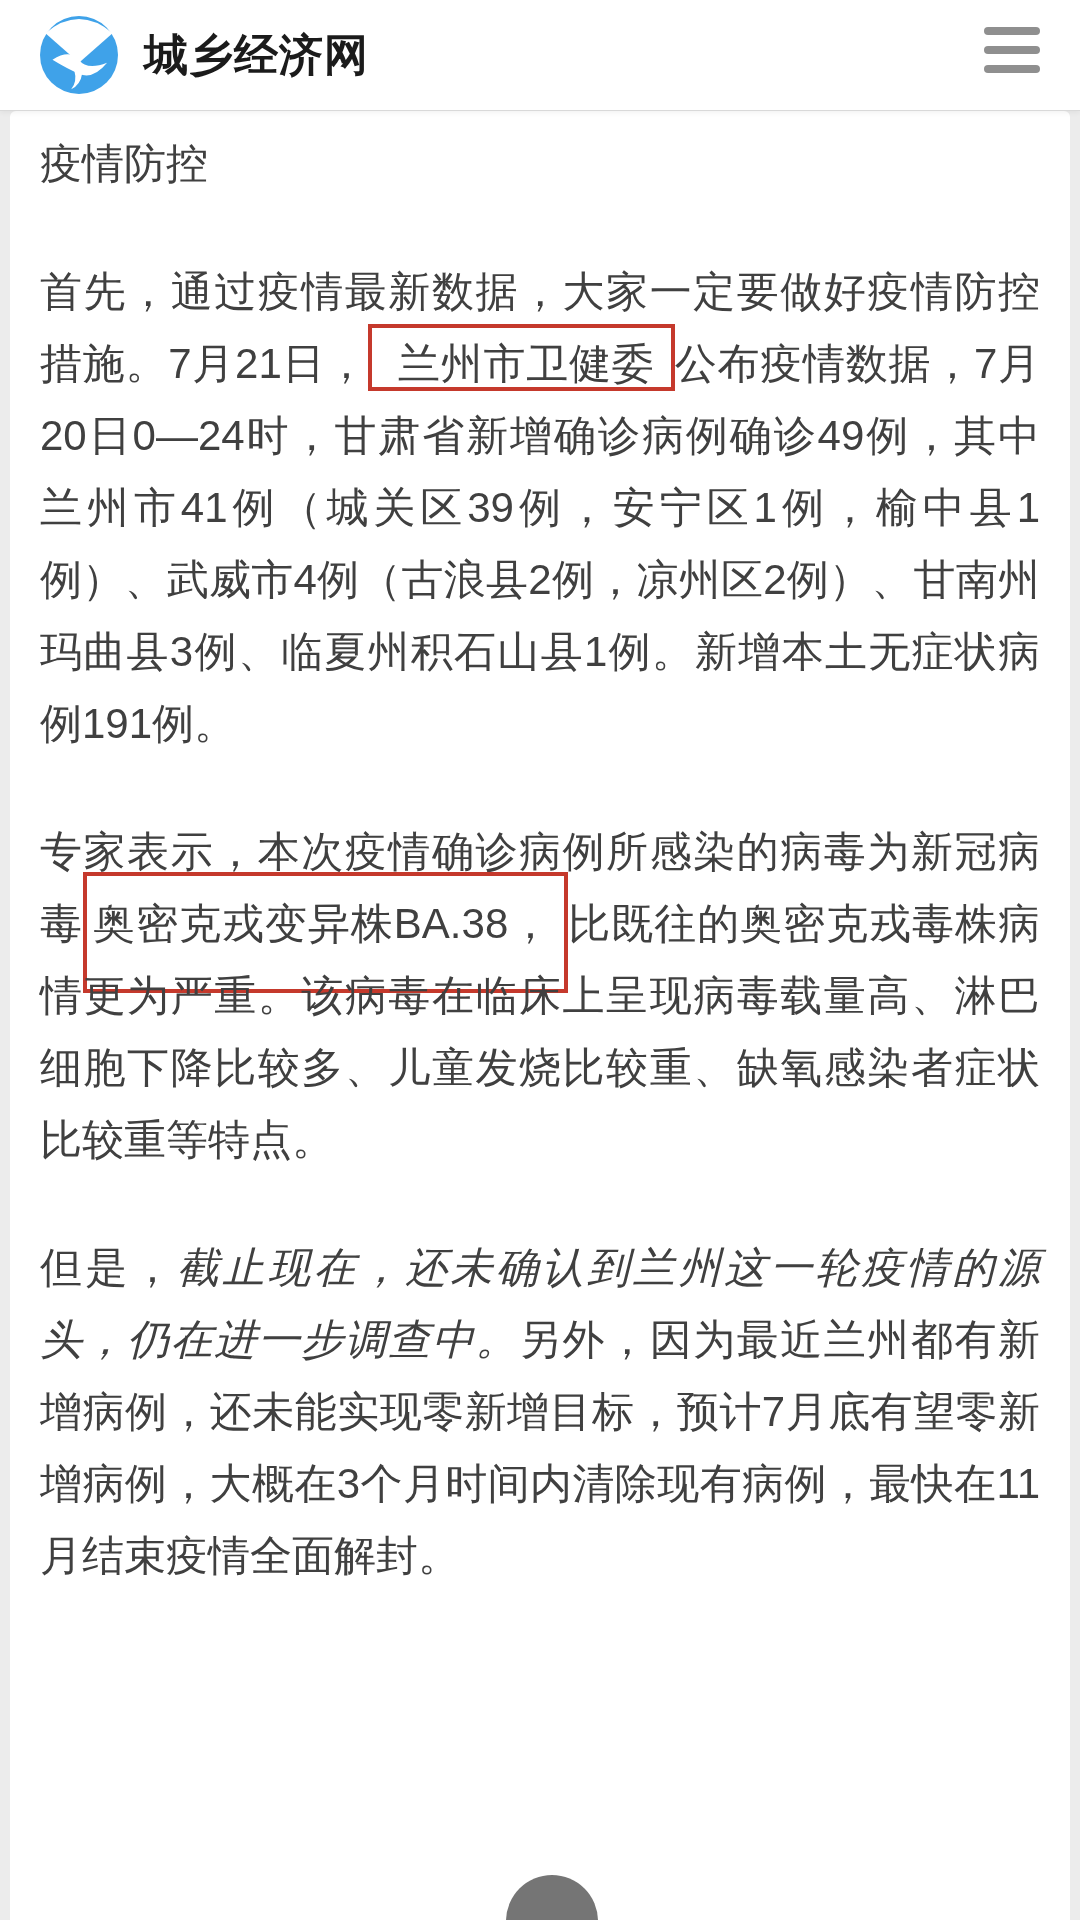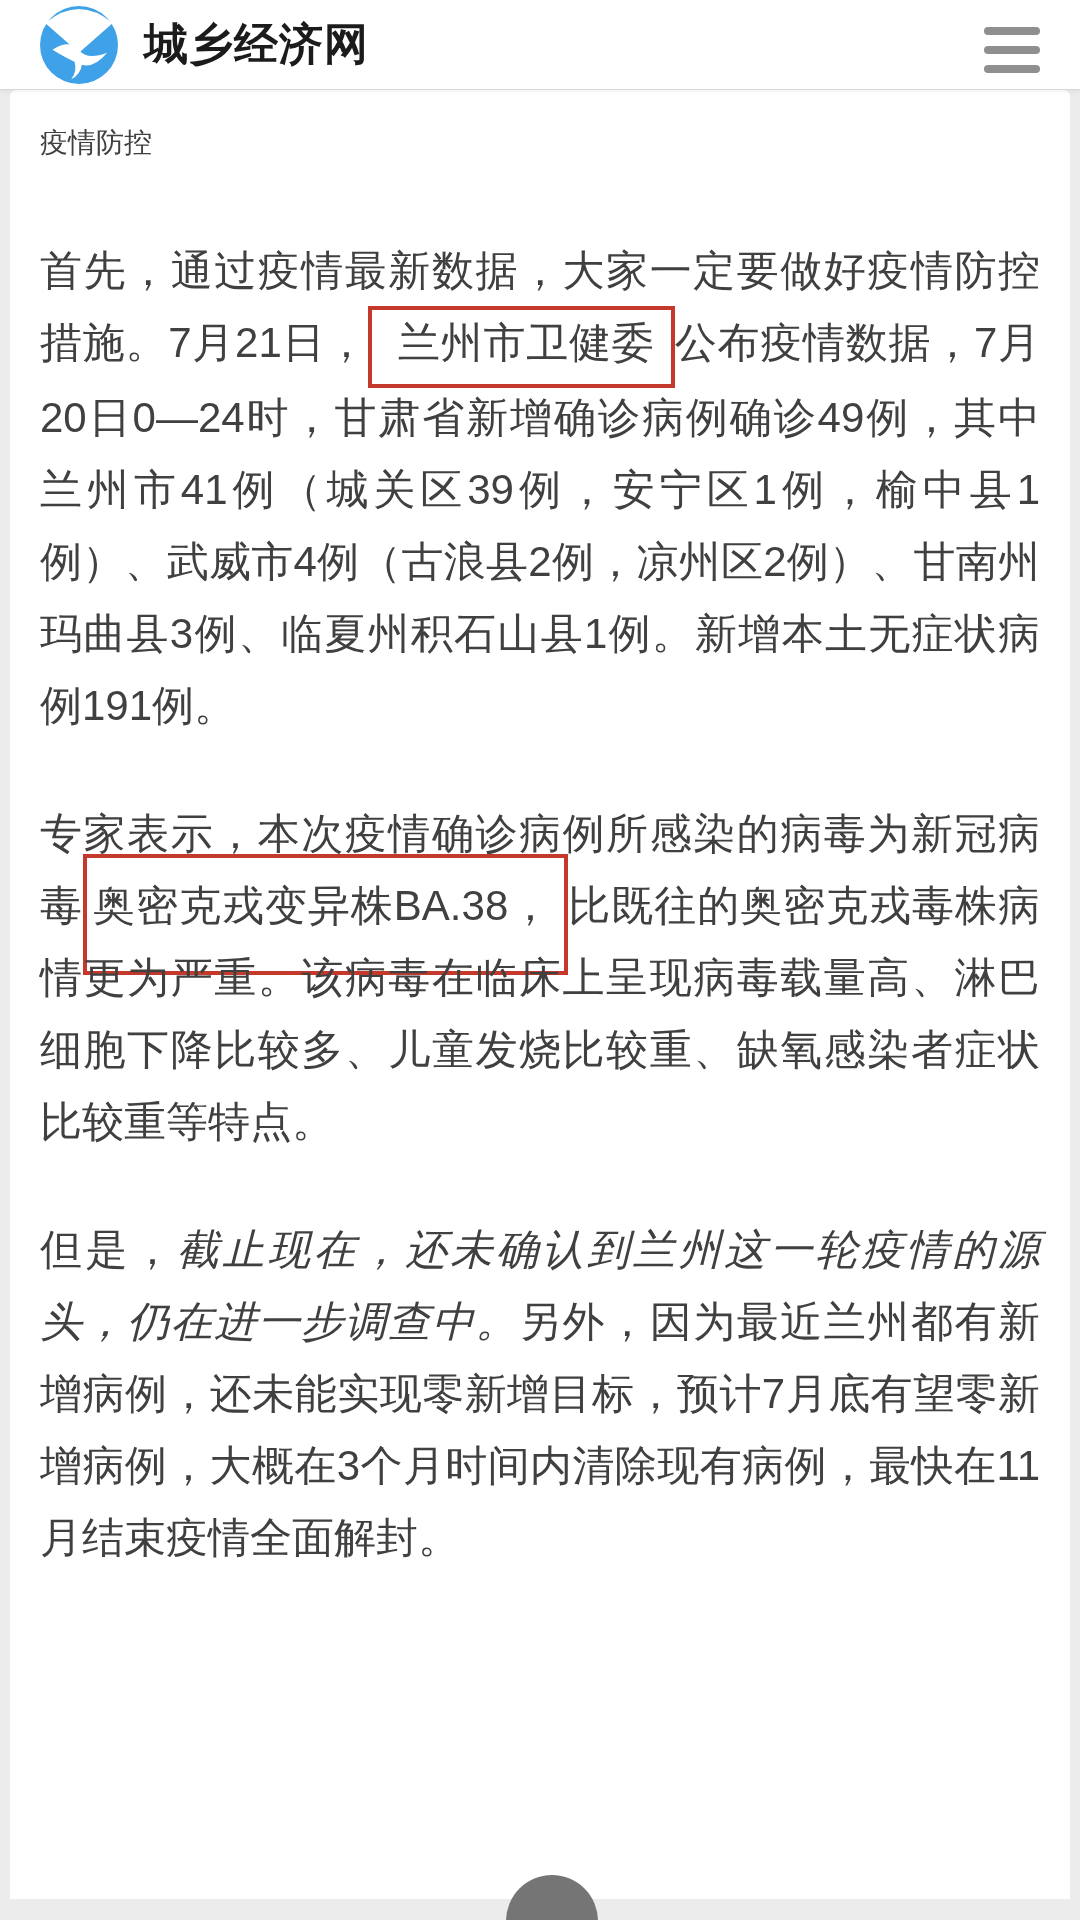--- a/index.html
+++ b/index.html
@@ -13,21 +13,21 @@
     width: 1080px;
     height: 1920px;
     overflow: hidden;
     background: #ececec;
   }
   
   .site-header {
     position: relative;
     z-index: 5;
     width: 1080px;
-    height: 90px;
+    height: 111px;
     background: #ffffff;
     border-bottom: 1px solid #d9d9d9;
     box-shadow: 0 2px 5px rgba(0,0,0,0.05);
     display: flex;
     align-items: center;
   }
   .logo-wrap {
     display: flex;
     align-items: center;
     margin-left: 40px;
@@ -72,32 +72,32 @@
     padding: 17px 30px 40px 30px;
   }
   .article {
     color: #404040;
     font-size: 42px;
     line-height: 72px;
     text-align: justify;
   }
   .article p { margin: 0 0 56px 0; }
   .section-heading {
-    font-size: 28px;
+    font-size: 42px;
     line-height: 72px;
     font-weight: normal;
     color: #404040;
     margin: 0 0 56px 0;
   }
   .hl-box {
     border: 4px solid #c5392c;
     display: inline;
     white-space: nowrap;
   }
-  .hl-box-1 { padding: 12px 16px 14px 26px; font-family: Liberation Mono, monospace; }
+  .hl-box-1 { padding: 12px 16px 0 26px; }
   .hl-box-2 { padding: 24px 12px 42px 6px; }
   .italic-seg { font-style: italic; margin-top: 40px; }
   
   .bottom-dome {
     position: absolute;
     left: 506px;
     top: 1875px;
     width: 92px;
     height: 92px;
     border-radius: 50%;

